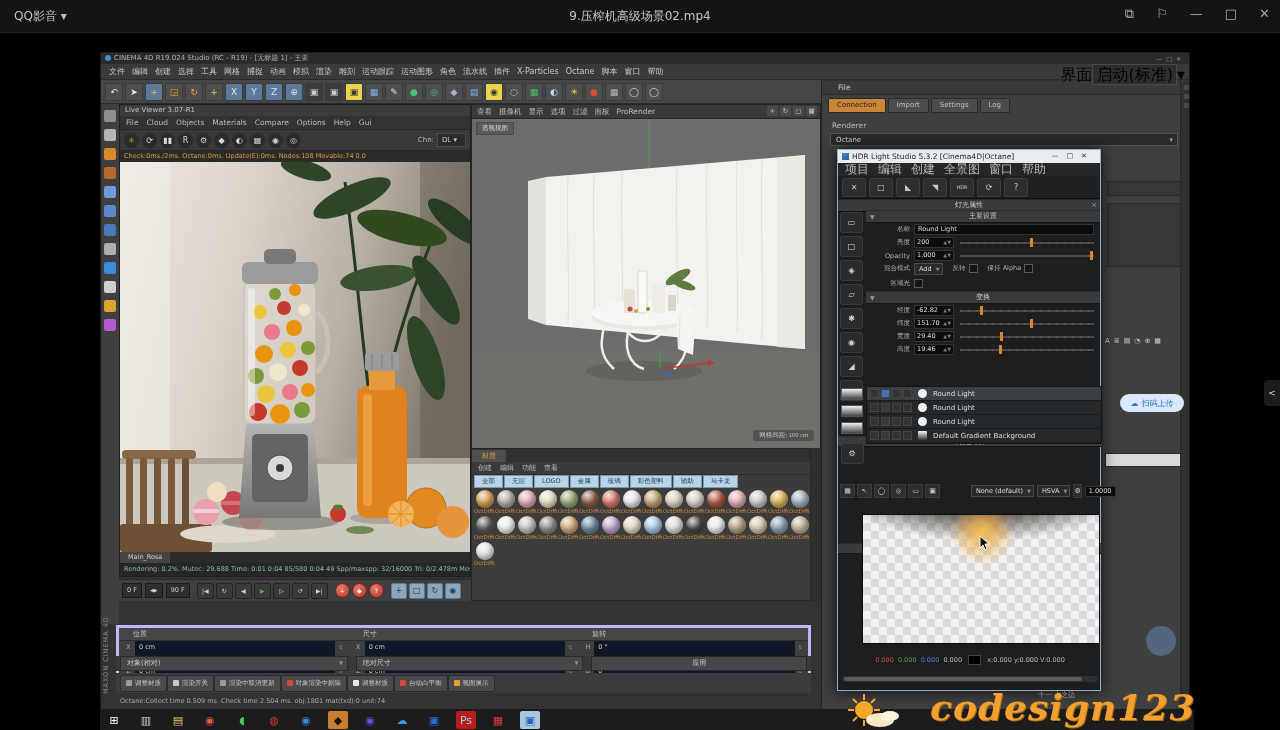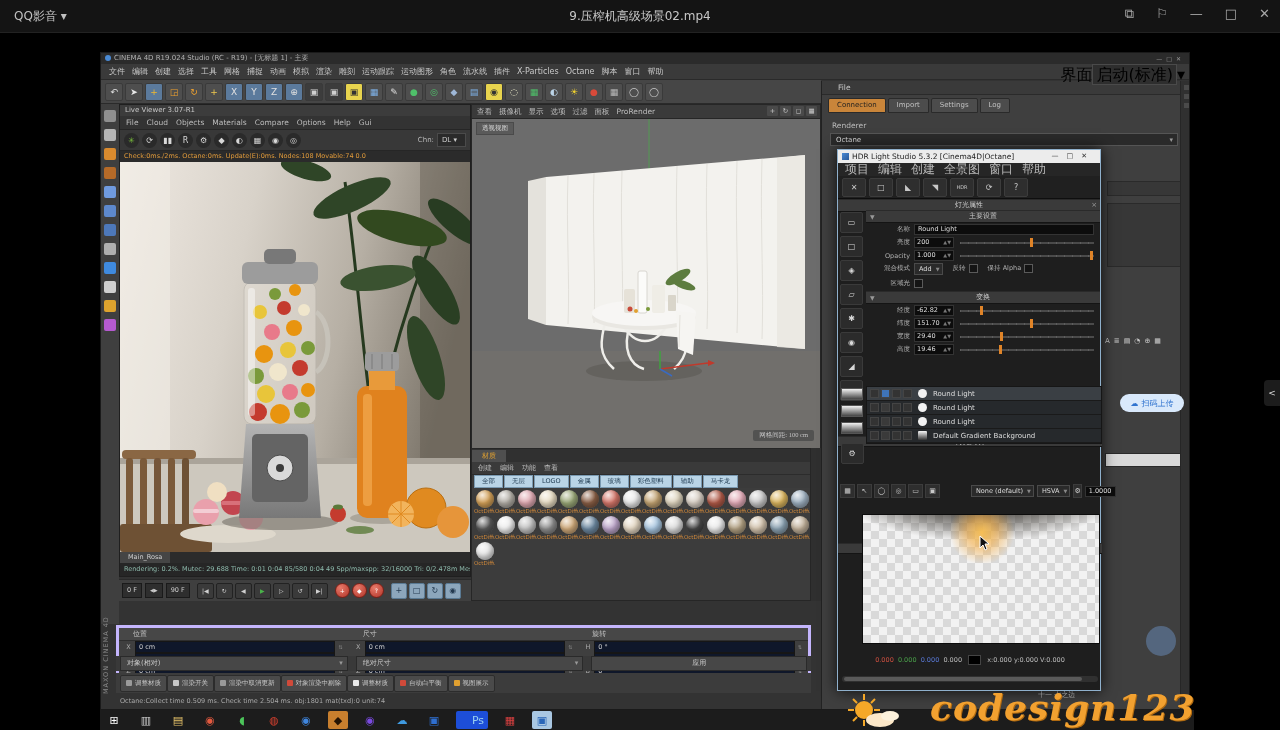--- a/index.html
+++ b/index.html
@@ -1027,18 +1027,18 @@
       <span class="tb-item" style="color: rgb(208, 208, 208); background: transparent;">▥</span>
       <span class="tb-item" style="color: rgb(232, 196, 106); background: transparent;">▤</span>
       <span class="tb-item" style="color: rgb(226, 89, 63); background: transparent;">◉</span>
       <span class="tb-item" style="color: rgb(76, 196, 90); background: transparent;">◖</span>
       <span class="tb-item" style="color: rgb(216, 64, 46); background: transparent;">◍</span>
       <span class="tb-item" style="color: rgb(63, 134, 223); background: transparent;">◉</span>
       <span class="tb-item" style="color: rgb(36, 19, 3); background: rgb(200, 127, 46);">◆</span>
       <span class="tb-item" style="color: rgb(122, 74, 224); background: transparent;">◉</span>
       <span class="tb-item" style="color: rgb(63, 154, 224); background: transparent;">☁</span>
       <span class="tb-item" style="color: rgb(47, 111, 208); background: transparent;">▣</span>
-      <span class="tb-item" style="color: rgb(154, 208, 240); background: #1d4ed8; padding-left: 12px;">Ps</span>
+      <span class="tb-item" style="color: rgb(154, 208, 240); background: #b91c1c;">Ps</span>
       <span class="tb-item" style="color: rgb(216, 64, 64); background: transparent;">▦</span>
       <span class="tb-item" style="color: rgb(42, 102, 184); background: rgb(169, 199, 226);">▣</span>
     </div>
 
 </div>
 
 </body></html>

